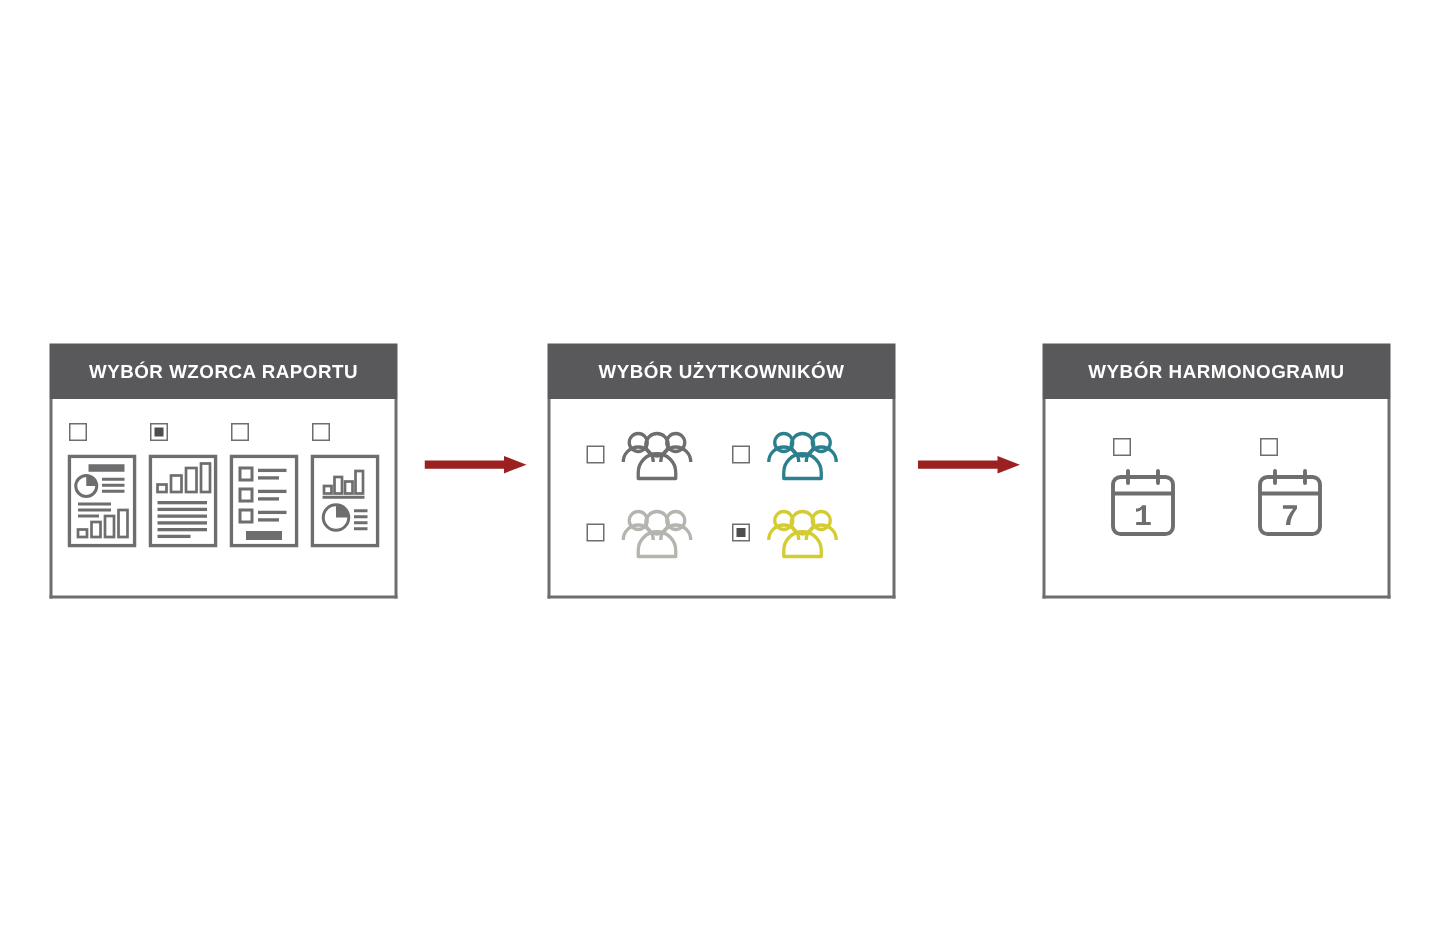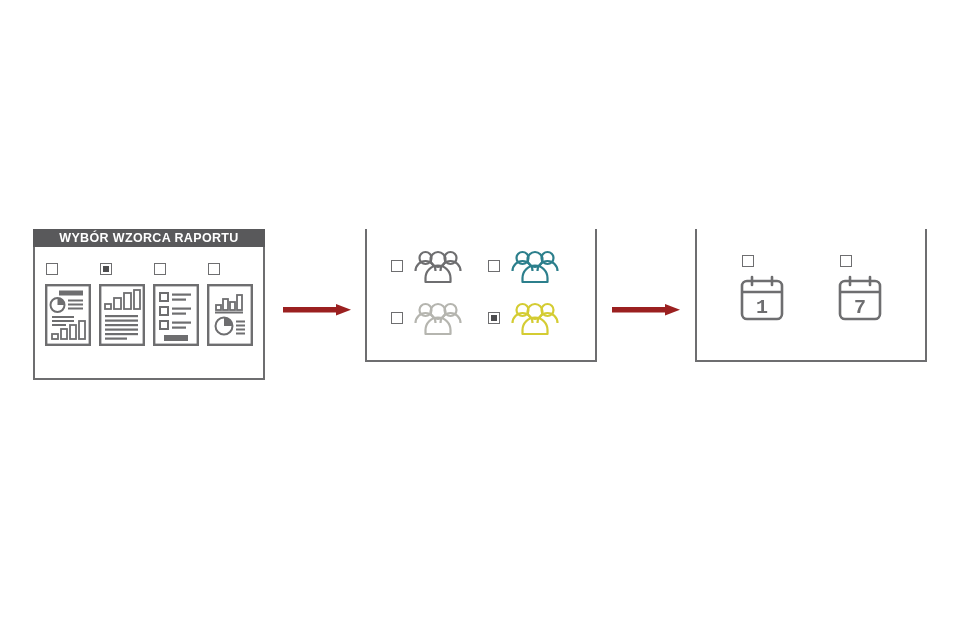--- a/index.html
+++ b/index.html
@@ -31,21 +31,21 @@
     width: 232px;
     height: 158px;
     box-sizing: border-box;
     background: #ffffff;
   }
   .panel-1 { left: 33px; }
   .panel-2 { left: 365px; }
   .panel-3 { left: 695px; }
 
   .panel-header {
-    height: 18px;
+    height: 37px;
     background: #59595b;
     color: #ffffff;
     font-size: 12.5px;
     font-weight: bold;
     letter-spacing: 0.35px;
     display: flex;
     align-items: center;
     justify-content: center;
     box-sizing: border-box;
     white-space: nowrap;
@@ -228,20 +228,21 @@
       </div>
     </div>
   </div>
 
   <svg class="arrow arrow-1" viewBox="0 0 70 20">
     <rect x="0" y="7" width="55" height="5.5" fill="#9b2020"></rect>
     <path d="M53 4 L68 9.8 L53 15.6 Z" fill="#9b2020"></path>
   </svg>
 
   <div class="panel panel-2">
+    <div class="panel-header">WYBÓR UŻYTKOWNIKÓW</div>
     <div class="panel-body">
       <div class="users-grid">
 
         <div class="user-cell">
           <span class="checkbox"></span>
           <svg class="users-svg" width="52" height="38" viewBox="0 0 52 38">
             <g fill="none" stroke="#6e6e70" stroke-width="2.2" stroke-linejoin="round">
               <circle cx="13.5" cy="11" r="6"></circle>
               <path d="M3.5 24 a10 10 0 0 1 20 0"></path>
               <circle cx="38.5" cy="11" r="6"></circle>
@@ -297,20 +298,21 @@
       </div>
     </div>
   </div>
 
   <svg class="arrow arrow-2" viewBox="0 0 70 20">
     <rect x="0" y="7" width="55" height="5.5" fill="#9b2020"></rect>
     <path d="M53 4 L68 9.8 L53 15.6 Z" fill="#9b2020"></path>
   </svg>
 
   <div class="panel panel-3">
+    <div class="panel-header">WYBÓR HARMONOGRAMU</div>
     <div class="panel-body">
       <div class="cal-row">
 
         <div class="cal-item">
           <span class="checkbox"></span>
           <svg class="cal-svg" width="48" height="46" viewBox="0 0 48 46">
             <line x1="14" y1="2" x2="14" y2="10" stroke="#6e6e70" stroke-width="2.6" stroke-linecap="round"></line>
             <line x1="34" y1="2" x2="34" y2="10" stroke="#6e6e70" stroke-width="2.6" stroke-linecap="round"></line>
             <rect x="4" y="6" width="40" height="38" rx="5" ry="5" fill="none" stroke="#6e6e70" stroke-width="2.6"></rect>
             <line x1="4" y1="17" x2="44" y2="17" stroke="#6e6e70" stroke-width="2.6"></line>

